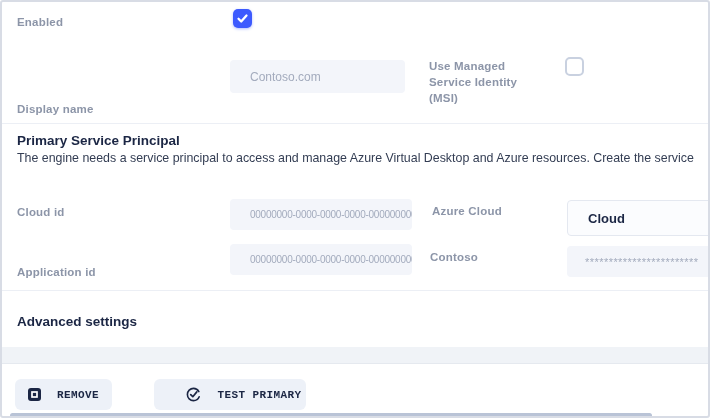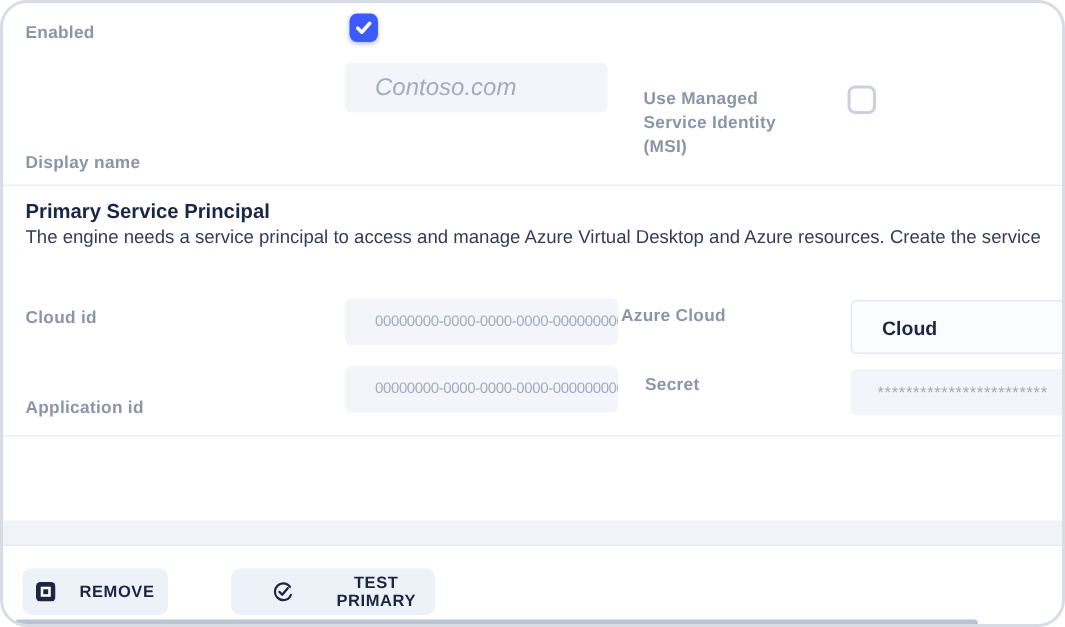--- a/index.html
+++ b/index.html
@@ -6,21 +6,21 @@
   body {
     font-family: "Liberation Sans", sans-serif;
     background: #ffffff;
     width: 710px; height: 418px;
   }
   .card {
     position: relative;
     width: 710px; height: 418px;
     background: #ffffff;
     border: 2px solid var(--card-border);
-    border-radius: 18px;
+    border-radius: 3px;
     overflow: hidden;
   }
   .abs { position: absolute; }
   .field-label {
     font-size: 11.5px;
     color: var(--label);
     letter-spacing: .2px;
     font-weight: 600;
   }
   .section-title {
@@ -86,21 +86,21 @@
     background: #f0f3f7;
     border-bottom: 1px solid #e5e9ef;
   }
   .btn {
     display: flex; align-items: center; justify-content: center;
     gap: 16px;
     background: var(--button-bg);
     border: none;
     border-radius: 6px;
     cursor: pointer;
-    font-family: Liberation Sans, sans-serif;
+    font-family: Liberation Mono, monospace;
   }
   .btn span {
     font-size: 11px; font-weight: bold;
     letter-spacing: .4px;
     color: var(--heading);
   }
   .hscroll-thumb {
     left: 8px; top: 411px;
     width: 642px; height: 5px;
     border-radius: 3px;
@@ -116,60 +116,61 @@
 <div class="card">
 
   <div class="abs field-label" style="left:15px; top:14px;">Enabled</div>
   <div class="abs checkbox checked" style="left:231px; top:7px;">
     <svg class="check" width="13" height="13" viewBox="0 0 13 13">
       <path d="M2.5 6.8 L5.2 9.5 L10.5 3.5" fill="none" stroke="#ffffff" stroke-width="2.3" stroke-linecap="round" stroke-linejoin="round"></path>
     </svg>
   </div>
 
   <div class="abs field-label" style="left:15px; top:61px;margin-top:40px;">Display name</div>
-  <input class="abs text-input" style="left: 228px; top: 40px; width: 175px; height: 33px; font-size: 16px; font-style: italic;" type="text" value="Contoso.com">
+  <input class="abs text-input" style="left: 228px; top: 58px; width: 175px; height: 33px; font-size: 12px;" type="text" value="Contoso.com">
 
   <div class="abs field-label msi-label" style="left:427px; top:56px;">Use Managed Service Identity (MSI)</div>
   <div class="abs checkbox" style="left:563px; top:55px;">
     
   </div>
 
   <div class="abs divider" style="top:121px;"></div>
 
   <div class="abs section-title" style="left:15px; top:131px;">Primary Service Principal</div>
   <div class="abs desc-line" style="top:149px;">The engine needs a service principal to access and manage Azure Virtual Desktop and Azure resources. Create the service</div>
 
   <div class="abs field-label" style="left:15px; top:204px;">Cloud id</div>
   <input class="abs text-input guid-input" style="left: 228px; top: 197px; width: 182px; height: 31px;" type="text" value="00000000-0000-0000-0000-000000000">
 
-  <div class="abs field-label" style="left:412px; top:203px;">Azure Cloud</div>
+  <div class="abs field-label" style="left:430px; top:203px;">Azure Cloud</div>
   <div class="abs select-box" style="left:565px; top:198px; width:150px; height:36px;">
     <span>Cloud</span>
   </div>
 
   <div class="abs field-label" style="left:15px; top:264px;">Application id</div>
   <input class="abs text-input guid-input" style="left: 228px; top: 242px; width: 182px; height: 31px;" type="text" value="00000000-0000-0000-0000-000000000">
 
-  <div class="abs field-label" style="left:428px; top:249px;">Secret</div>
+  <div class="abs field-label" style="left:428px; top:249px;">Contoso</div>
   <input class="abs secret-field" style="left: 565px; top: 244px; width: 150px; height: 31px;" type="text" value="************************">
 
   <div class="abs divider" style="top:288px;"></div>
 
+  <div class="abs section-title" style="left:15px; top:312px;">Advanced settings</div>
 
   <div class="abs footer-band"></div>
 
   <button class="abs btn" style="left:13px; top:377px; width:97px; height:31px;">
     <svg width="13" height="13" viewBox="0 0 13 13">
       <rect x="0" y="0" width="13" height="13" rx="3" fill="#1b2644"></rect>
       <rect x="4" y="4" width="5" height="5" fill="none" stroke="#ffffff" stroke-width="1.7"></rect>
     </svg>
     <span>REMOVE</span>
   </button>
 
-  <button class="abs btn" style="left:152px; top:377px; width:136px; height:31px;padding-left:28px;">
+  <button class="abs btn" style="left:152px; top:377px; width:152px; height:31px;padding-left:28px;">
     <svg width="15" height="15" viewBox="0 0 15 15">
       <circle cx="7.5" cy="7.5" r="6.1" fill="none" stroke="#1b2644" stroke-width="1.6" stroke-linecap="round" stroke-dasharray="32 6.3" stroke-dashoffset="36"></circle>
       <path d="M4.7 7.6 L6.8 9.7 L10.8 4.9" fill="none" stroke="#1b2644" stroke-width="1.7" stroke-linecap="round" stroke-linejoin="round"></path>
     </svg>
     <span>TEST PRIMARY</span>
   </button>
 
   <div class="abs hscroll-thumb"></div>
 
 </div>

